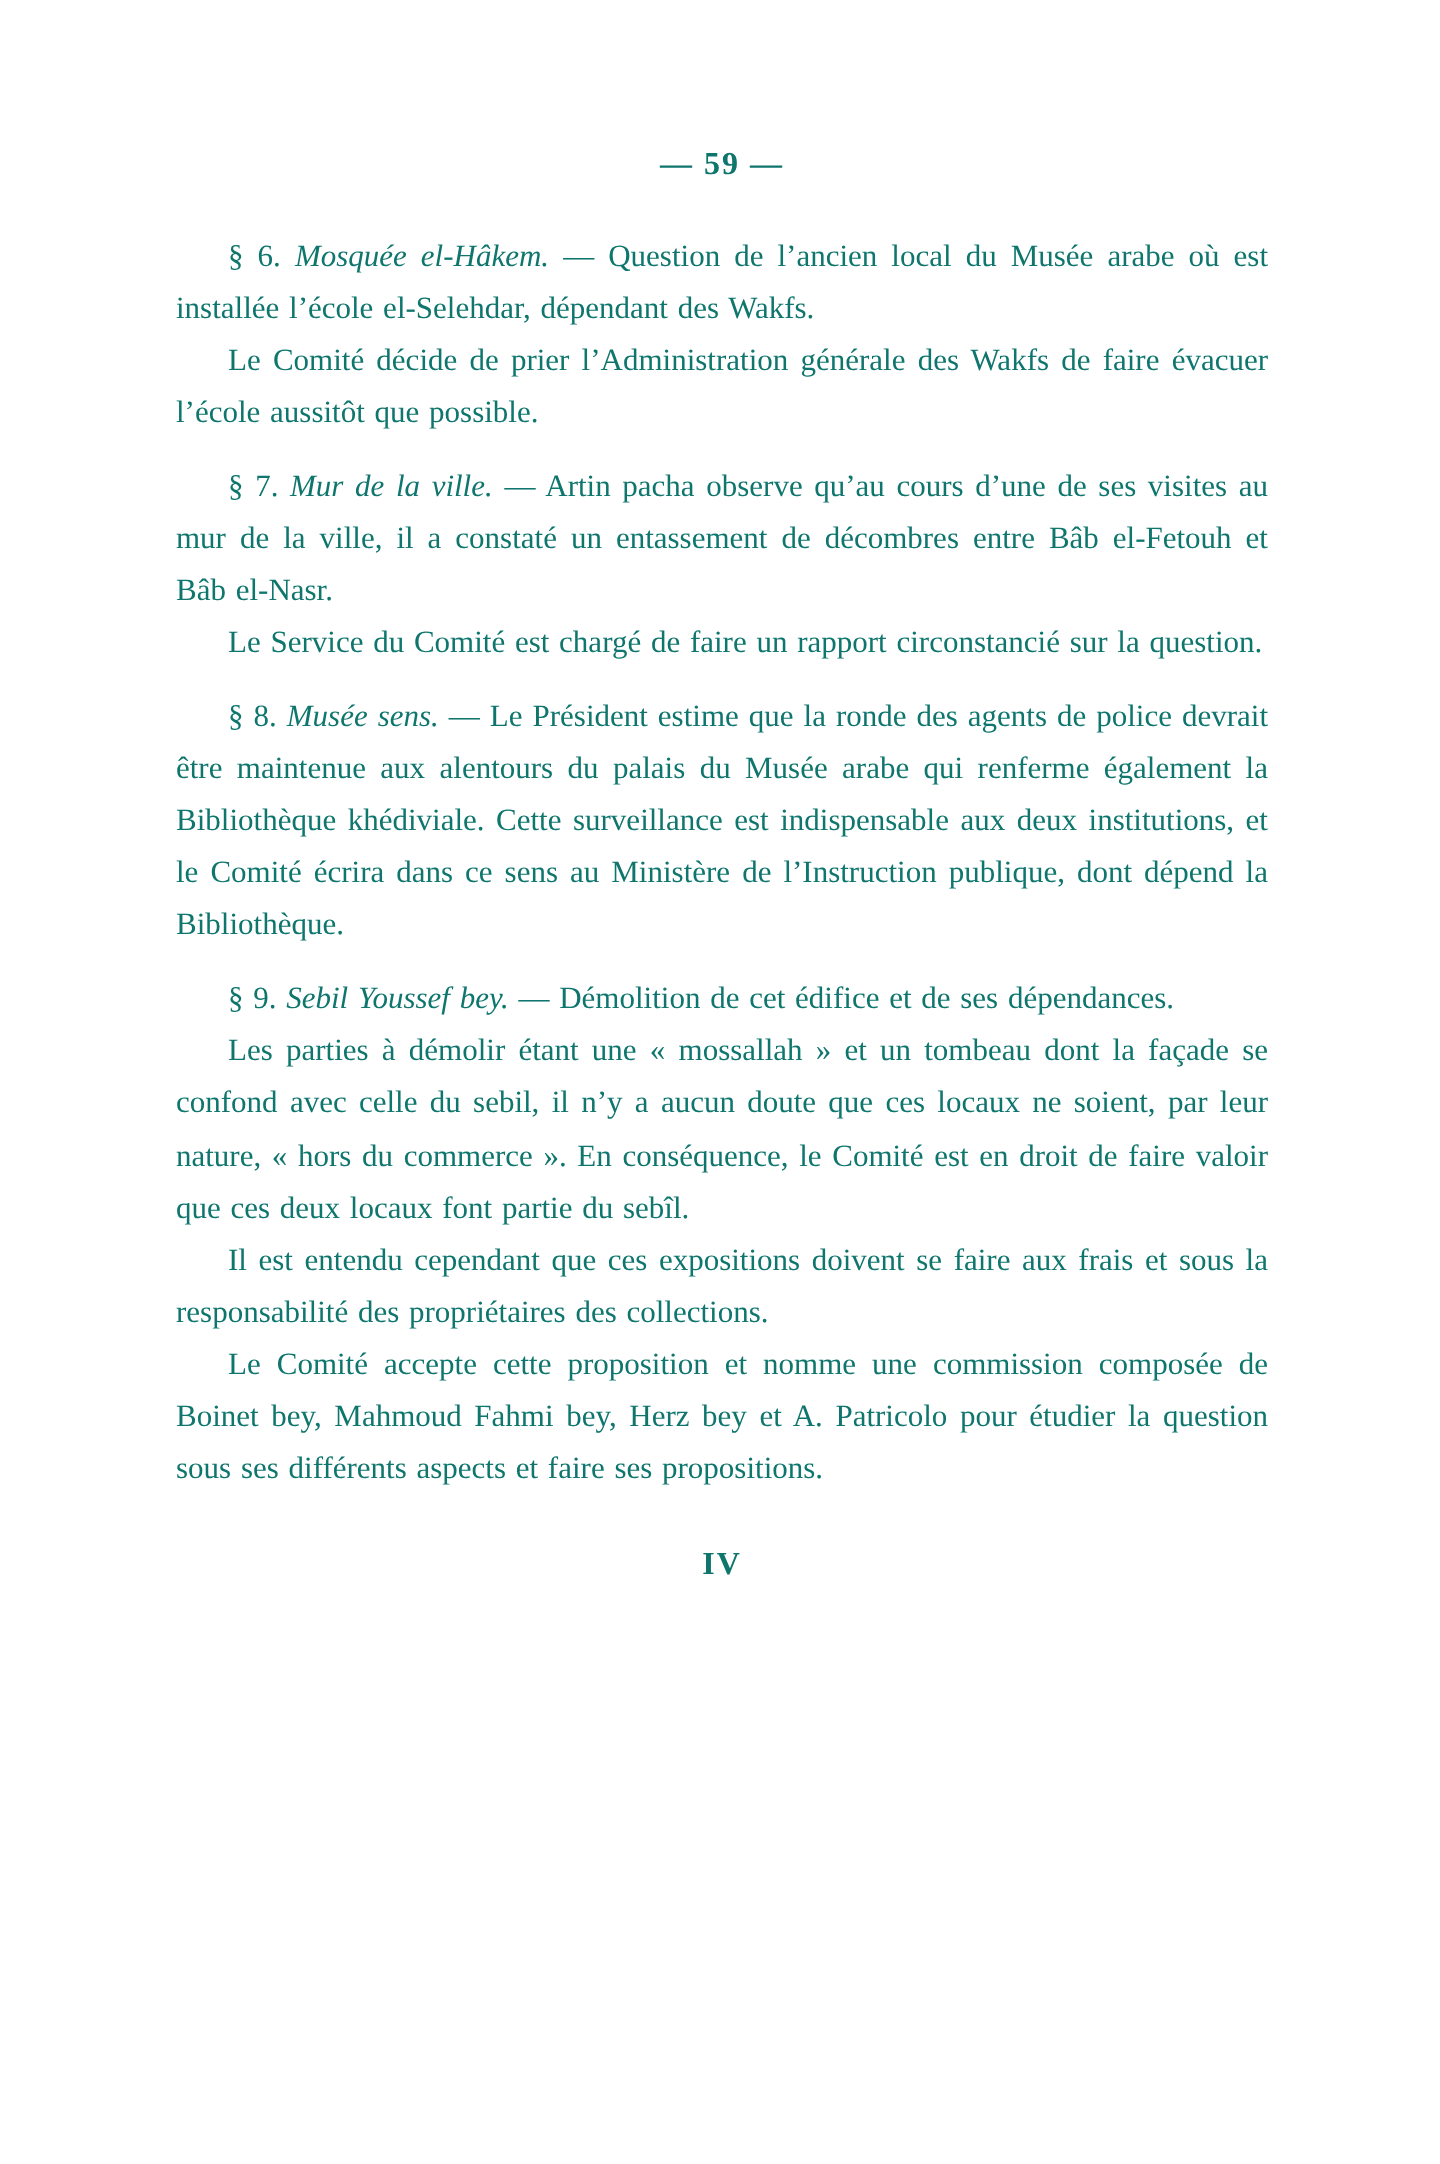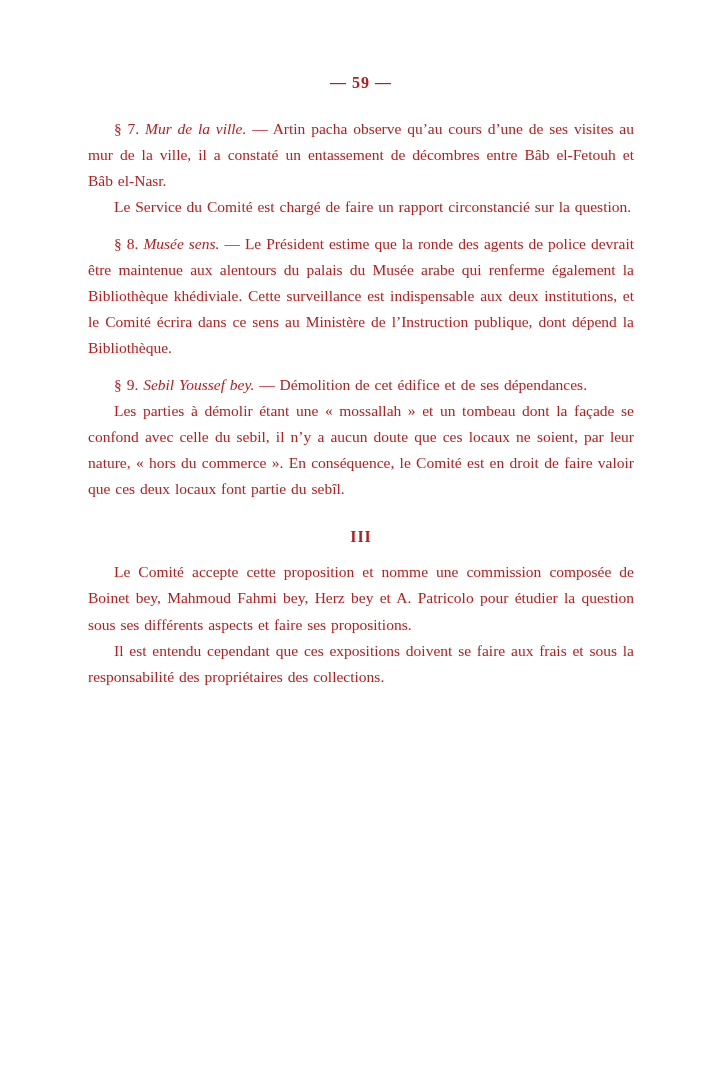--- a/index.html
+++ b/index.html
@@ -6,21 +6,21 @@
     margin: 0;
     padding: 0;
     background: #ffffff;
   }
   .page {
     position: relative;
     width: 720px;
     height: 1082px;
     background: #ffffff;
     font-family: "Liberation Serif", "DejaVu Serif", serif;
-    color: #b91c1c;
+    color: #0f766e;
     overflow: hidden;
   }
   .content {
     position: absolute;
     left: 88px;
     top: 74px;
     width: 546px;
   }
   .pagenum {
     text-align: center;
@@ -56,41 +56,45 @@
   }
 </style>
 </head>
 <body>
 
 <div class="page">
   <div class="content">
 
     <div class="pagenum">— 59 —</div>
 
+    <p class="para entry"><span>§ 6.</span>
+      <span class="title">Mosquée el-Hâkem.</span>
+      <span>— Question de l’ancien local du Musée arabe où est installée l’école el-Selehdar, dépendant des Wakfs.</span></p>
 
+    <p class="para">Le Comité décide de prier l’Administration générale des Wakfs de faire évacuer l’école aussitôt que possible.</p>
 
     <p class="para entry"><span>§ 7.</span>
       <span class="title">Mur de la ville.</span>
       <span>— Artin pacha observe qu’au cours d’une de ses visites au mur de la ville, il a constaté un entassement de décombres entre Bâb el-Fetouh et Bâb el-Nasr.</span></p>
 
     <p class="para">Le Service du Comité est chargé de faire un rapport circonstancié sur la question.</p>
 
     <p class="para entry"><span>§ 8.</span>
       <span class="title">Musée sens.</span>
       <span>— Le Président estime que la ronde des agents de police devrait être maintenue aux alentours du palais du Musée arabe qui renferme également la Bibliothèque khédiviale. Cette surveillance est indispensable aux deux institutions, et le Comité écrira dans ce sens au Ministère de l’Instruction publique, dont dépend la Bibliothèque.</span></p>
 
     <p class="para entry"><span>§ 9.</span>
       <span class="title">Sebil Youssef bey.</span>
       <span>— Démolition de cet édifice et de ses dépendances.</span></p>
 
     <p class="para">Les parties à démolir étant une « mossallah » et un tombeau dont la façade se confond avec celle du sebil, il n’y a aucun doute que ces locaux ne soient, par leur nature, « hors du commerce ». En conséquence, le Comité est en droit de faire valoir que ces deux locaux font partie du sebîl.</p>
 
-    <div class="section-heading">III</div>
 
+
+    <p class="para">Il est entendu cependant que ces expositions doivent se faire aux frais et sous la responsabilité des propriétaires des collections.</p>
 
     <p class="para">Le Comité accepte cette proposition et nomme une commission composée de Boinet bey, Mahmoud Fahmi bey, Herz bey et A. Patricolo pour étudier la question sous ses différents aspects et faire ses propositions.</p>
 
-    <p class="para">Il est entendu cependant que ces expositions doivent se faire aux frais et sous la responsabilité des propriétaires des collections.</p>
-
+    <div class="section-heading">IV</div>
 
 
   </div>
 </div>
 
 </body></html>

